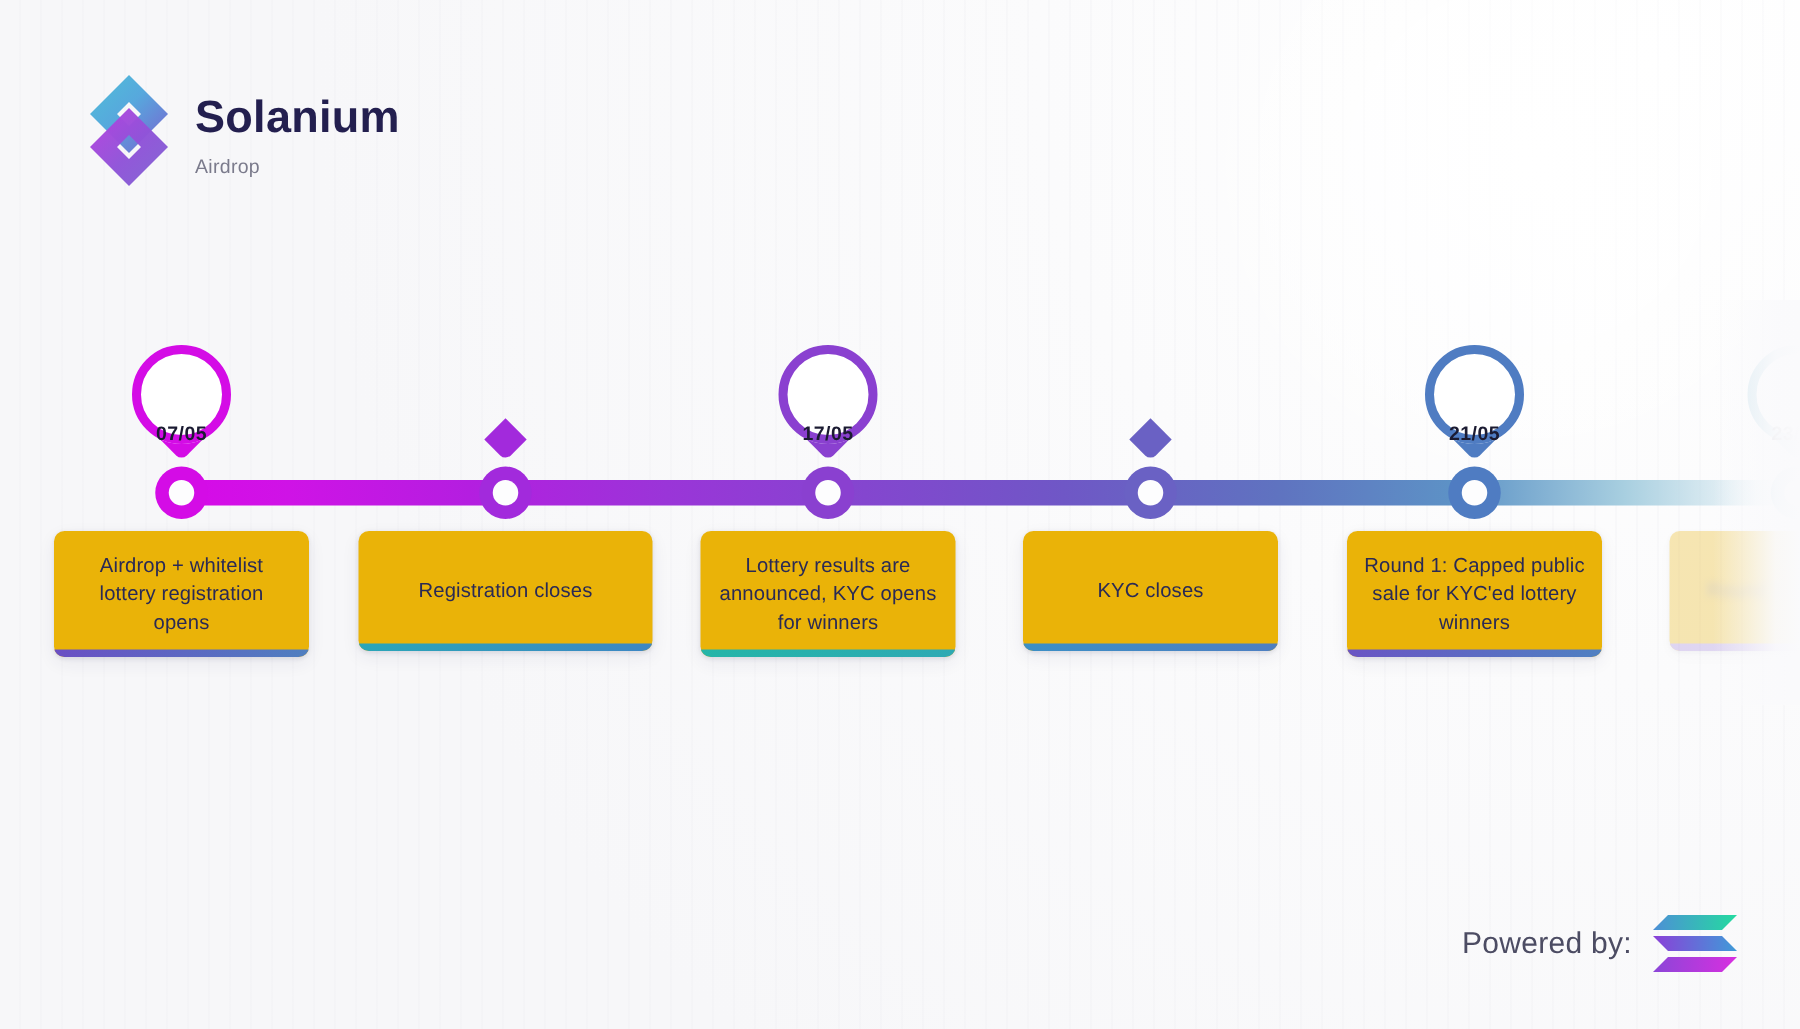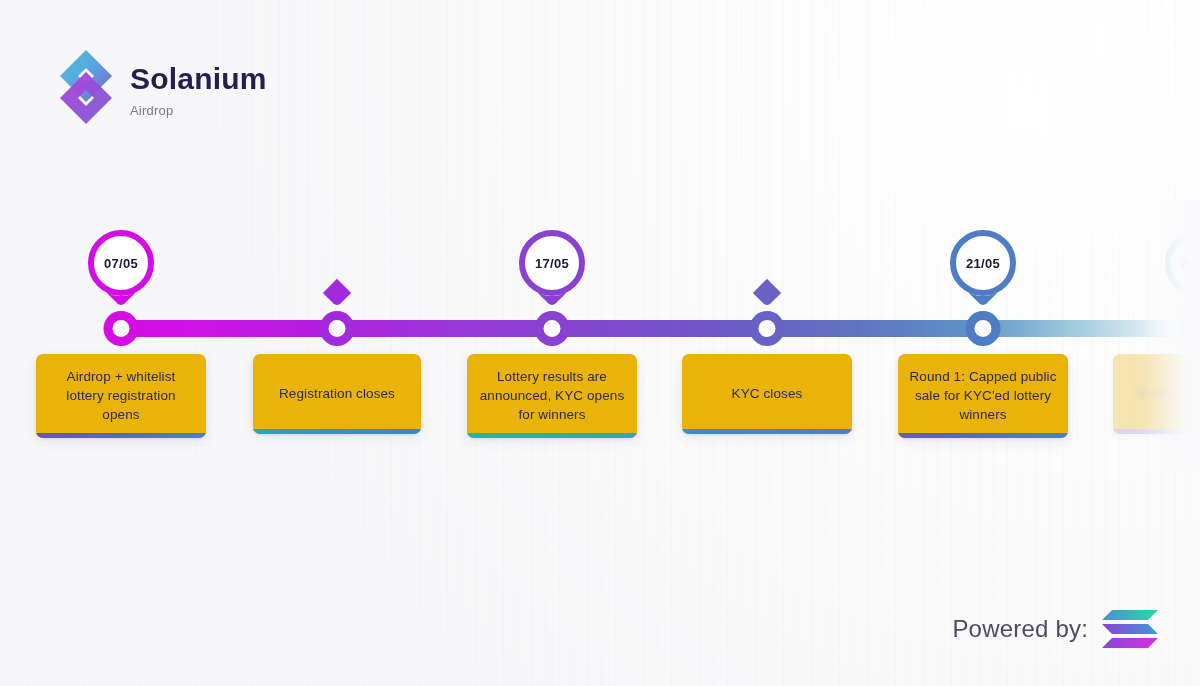--- a/index.html
+++ b/index.html
@@ -61,21 +61,21 @@
   
   .pin{
     position:absolute; left:50%; top:0;
     transform:translateX(-50%);
     width:66px; height:76px;
   }
   .pin-ring{
     position:absolute; left:0; top:0;
     width:66px; height:66px; border-radius:50%;
     background:#fff;
-    display:flex; align-items:center; justify-content:center;
+    display:flex; align-items:flex-end; justify-content:center;
   }
   .pin-ring::before{
     content:""; position:absolute; inset:0; border-radius:50%;
     border:6px solid currentColor;
   }
   .pin-tail{
     position:absolute; left:50%; top:53px;
     transform:translateX(-50%) rotate(45deg);
     width:20px; height:20px; border-radius:0 0 5px 0;
     background:currentColor;
@@ -122,21 +122,21 @@
   .node.faded .card-text{
     color:transparent;
     text-shadow:0 0 5px rgba(60,60,110,.55);
   }
 
   
   .powered{
     position:absolute; right:42px; bottom:36px;
     display:flex; align-items:center; gap:14px;
   }
-  .powered-label{ font-size:24px; color:#4c4c63; letter-spacing:.2px; }
+  .powered-label{ font-size:20px; color:#4c4c63; letter-spacing:.2px; }
   .sol-mark{ width:56px; height:42px; display:block; }
 
   .fade-right{
     position:absolute; right:0; top:200px; width:58px; height:270px;
     background:linear-gradient(90deg, rgba(249,249,251,0) 0%, rgba(250,250,252,.92) 72%, #fafafc 100%);
     pointer-events:none;
   }
 </style>
 </head>
 <body>
@@ -183,21 +183,21 @@
         <div class="card" style="width:170px">
           <div class="card-text">Airdrop + whitelist lottery registration opens</div>
           <div class="card-bar" style="background:linear-gradient(90deg,#6a4fc4,#4f7fc0)"></div>
         </div>
       </div>
       <div class="node" style="left: 337px; width: 0px; color: rgb(162, 42, 220);">
         <div class="pin">
           <div class="pin-tail"></div>
         </div>
         <div class="dot"></div>
-        <div class="card" style="width:168px">
+        <div class="card" style="width:196px">
           <div class="card-text">Registration closes</div>
           <div class="card-bar" style="background:linear-gradient(90deg,#2aa6b8,#3d86c4)"></div>
         </div>
       </div>
       <div class="node" style="left: 552px; width: 0px; color: rgb(138, 64, 208);">
         <div class="pin">
           <div class="pin-tail"></div>
           <div class="pin-ring">
             <span class="pin-date">17/05</span>
           </div>

